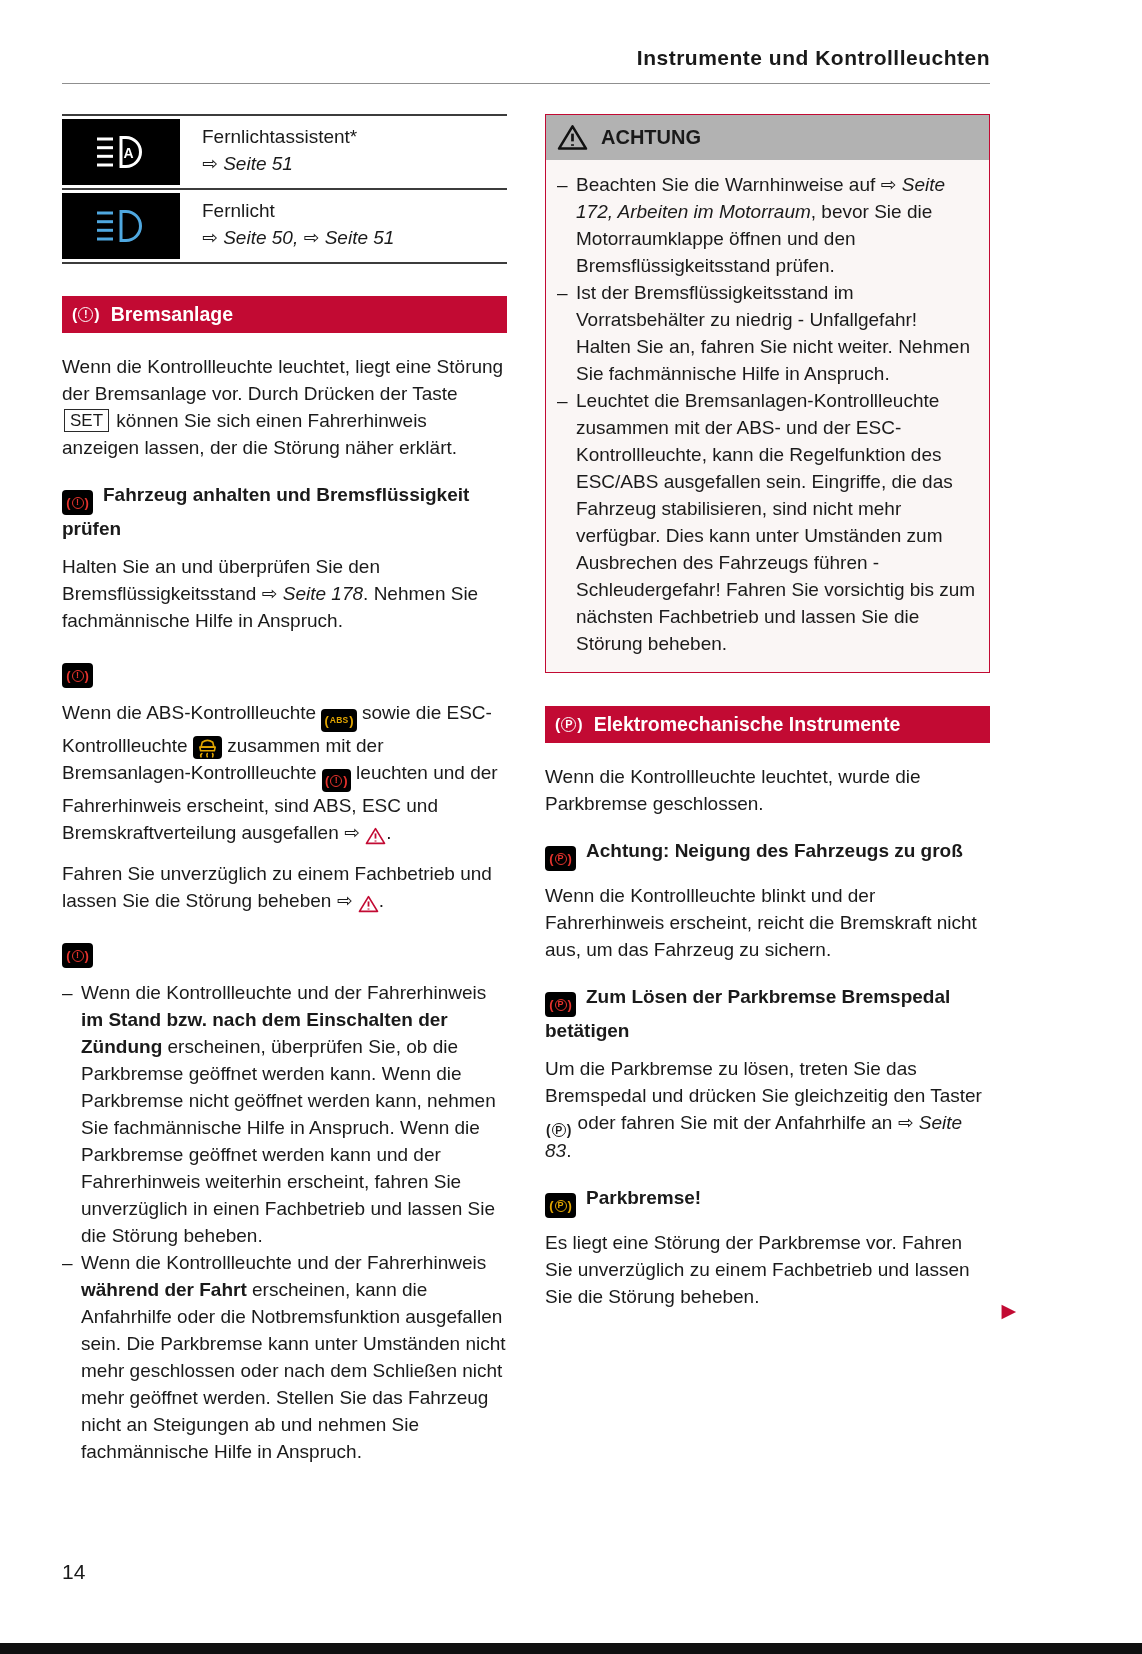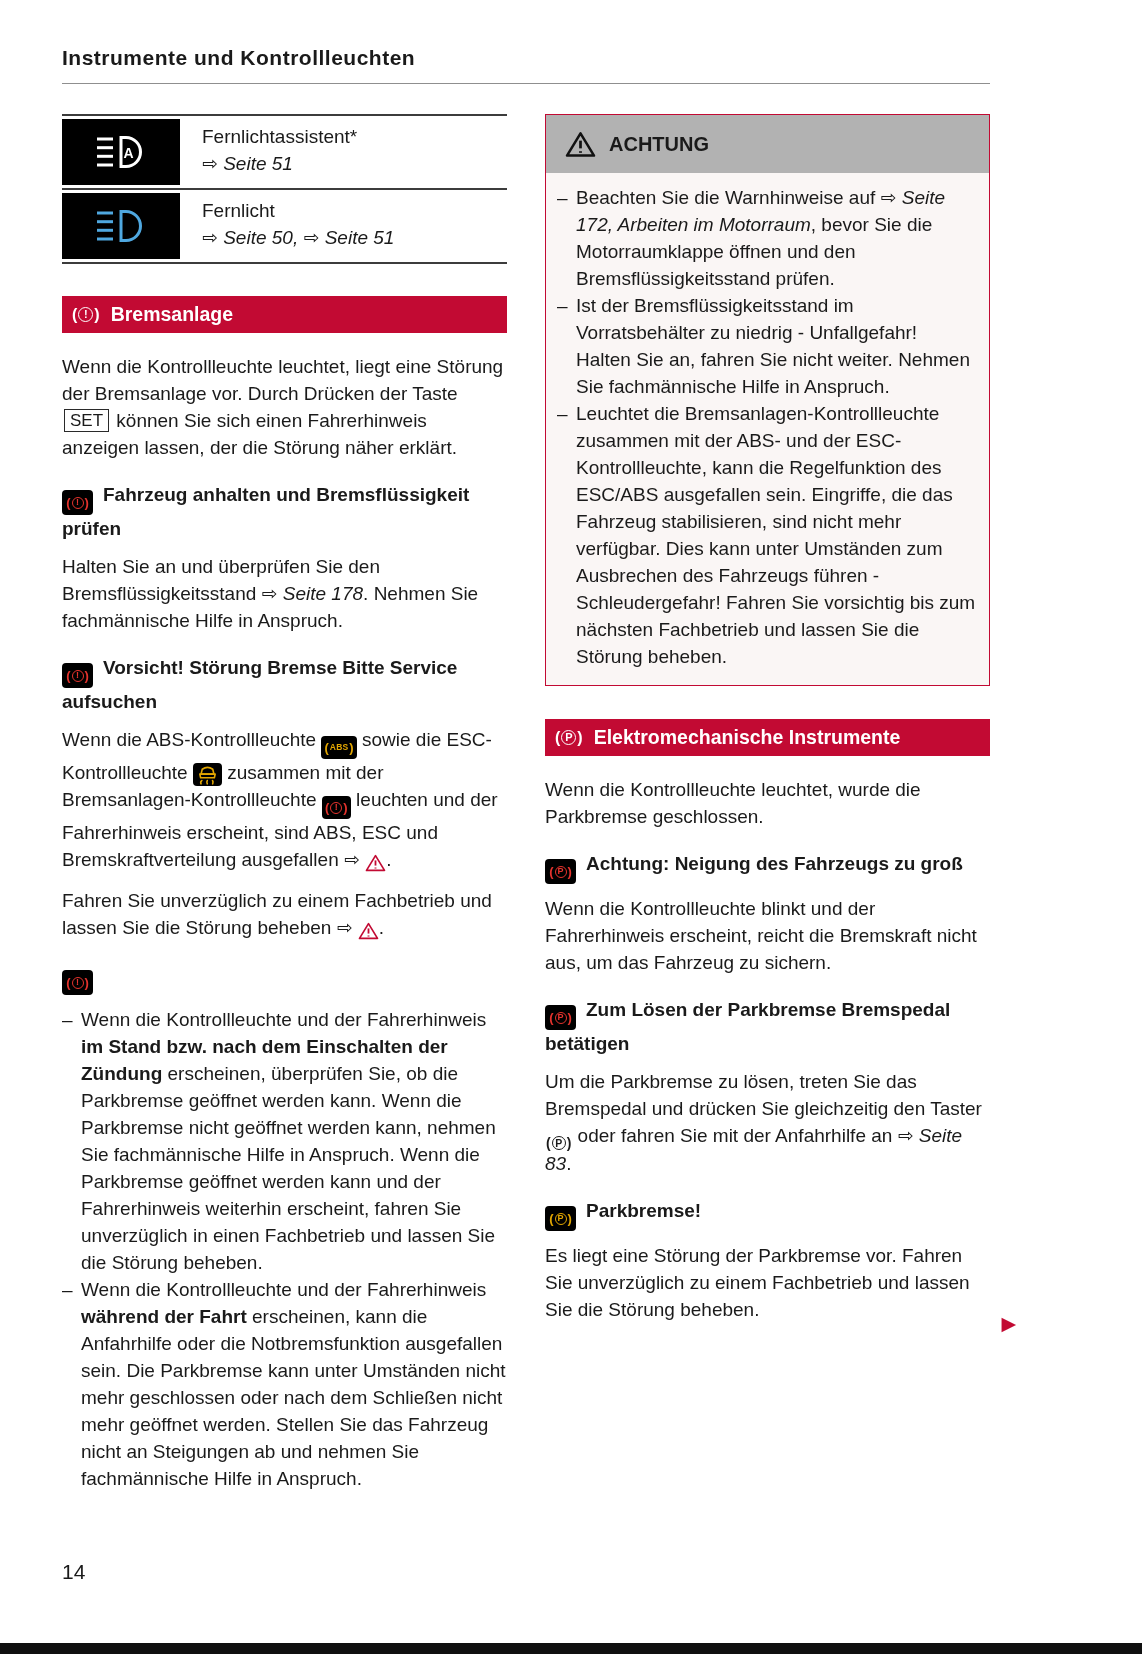--- a/index.html
+++ b/index.html
@@ -9,21 +9,21 @@
     --indicator-alert-red:#e5332d;
     --warning-header-gray:#b2b2b2;
     --warning-box-bg:#faf6f5;
     --ink:#1a1a1a;
   }
   *{margin:0;padding:0;box-sizing:border-box;}
   html,body{background:#e8e8e8;}
   body{font-family:"Liberation Sans","DejaVu Sans",sans-serif;color:var(--ink);}
   .page{position:relative;width:1142px;height:1654px;margin:0 auto;background:#fff;
         padding:46px 152px 0 62px;overflow:hidden;}
-  .doc-title{font-size:21px;font-weight:bold;letter-spacing:.5px;padding-bottom:13px;}
+  .doc-title{font-size:21px;font-weight:bold;letter-spacing:.5px;padding-bottom:13px;text-align:right;}
   .doc-rule{border:none;border-top:1px solid #8f8f8f;margin:0 0 30px 0;}
   .columns{display:flex;gap:38px;}
   .col{flex:1 1 0;min-width:0;font-size:19px;line-height:27px;}
 
   
   .ind-table{border-top:2px solid #3c3c3c;margin-bottom:32px;}
   .ind-row{display:flex;border-bottom:2px solid #3c3c3c;padding:3px 0;}
   .ind-icon-cell{width:118px;min-height:66px;background:#000;display:flex;align-items:center;justify-content:center;flex:0 0 auto;}
   .ind-text-cell{padding:4px 0 8px 22px;}
 
@@ -41,21 +41,21 @@
   .dash-item .txt{flex:1;min-width:0;}
 
   .b{font-weight:bold;}
   .i{font-style:italic;}
   .keycap{display:inline-block;border:1.5px solid #2a2a2a;padding:0 5px;line-height:21px;
           font-size:17px;margin:0 2px;vertical-align:1px;}
 
   
   .warning-box{border:1px solid var(--accent-red);background:var(--warning-box-bg);margin-bottom:33px;}
   .warning-header{display:flex;align-items:center;gap:13px;background:var(--warning-header-gray);
-                  height:58px;padding:0 19px;}
+                  height:45px;padding:0 11px;}
   .warning-title{font-weight:bold;font-size:20px;}
   .warning-body{padding:11px 12px 15px 11px;}
   .warning-body .dash-list{margin-bottom:0;}
 
   
   .icon{display:inline-flex;align-items:center;justify-content:center;}
   .icon.inline{vertical-align:-6px;}
   .icon.blk{vertical-align:-6px;}
   .ic-brake,.ic-abs,.ic-esc,.ic-park,.ic-park-yellow{background:#000;border-radius:4px;
       min-width:29px;height:23px;padding:0 2px;}
@@ -155,21 +155,21 @@
           <div class="subhead"><span class="icon ic-brake blk">
               <i class="pr">(</i>
               <i class="circ">!</i>
               <i class="pr">)</i>
             </span><span class="b">Fahrzeug anhalten und Bremsflüssigkeit prüfen</span></div>
           <p class="body-p"><span>Halten Sie an und überprüfen Sie den Bremsflüssigkeitsstand </span><span class="i">⇨ Seite 178</span><span>. Nehmen Sie fachmännische Hilfe in Anspruch.</span></p>
           <div class="subhead"><span class="icon ic-brake blk">
               <i class="pr">(</i>
               <i class="circ">!</i>
               <i class="pr">)</i>
-            </span><span class="b">Vorsicht! Störung Bremse Bitte Service aufsuchen</span></div>
+            </span></div>
           <p class="body-p"><span>Wenn die ABS-Kontrollleuchte </span><span class="icon ic-abs inline">
               <i class="pr">(</i>
               <i class="abs-t">ABS</i>
               <i class="pr">)</i>
             </span><span> sowie die ESC-Kontrollleuchte </span><span class="icon ic-esc inline">
               <svg viewBox="0 0 30 26" width="25" height="21">
                 <g fill="none" stroke="currentColor" stroke-width="2" stroke-linecap="round" stroke-linejoin="round">
                   <path d="M7 12.5 l1.5 -6 q6.5 -4.5 13 0 l1.5 6 z"></path>
                   <path d="M5.5 12.5 h19 l-1 4.5 h-17 z"></path>
                   <path d="M8 20.5 q-2.2 1.5 -1 4"></path>

